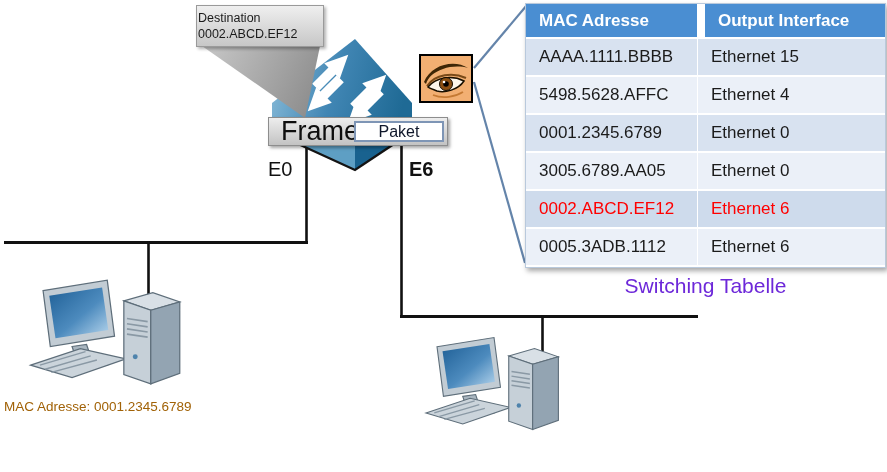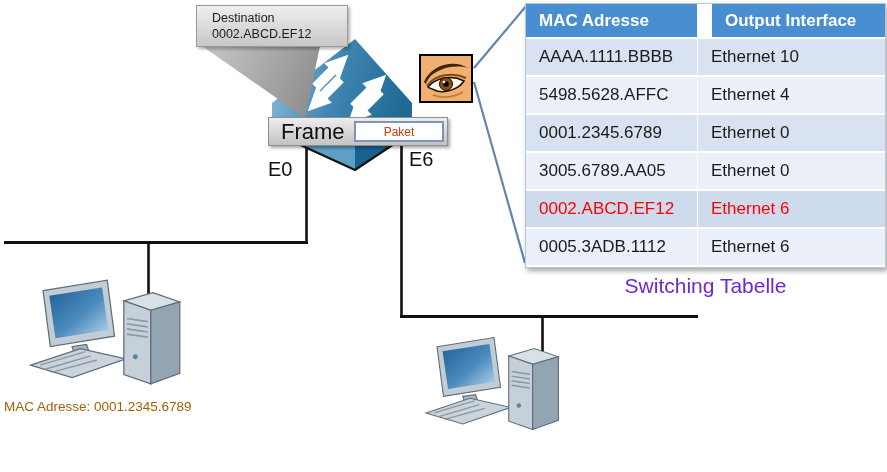--- a/index.html
+++ b/index.html
@@ -10,66 +10,66 @@
   .canvas * { box-sizing:border-box; }
 
   
   .lines { position:absolute; left:0; top:0; width:887px; height:472px; z-index:0; }
 
   
   .switch-svg { position:absolute; left:270px; top:37px; width:144px; height:136px; z-index:1; }
 
   
   .callout {
-    position:absolute; left:196px; top:5px; width:152px; height:42px; z-index:4;
+    position:absolute; left:196px; top:5px; width:128px; height:42px; z-index:4;
     background:linear-gradient(#EFEFEF,#C7C7C7); border:1px solid #9A9A9A;
     box-shadow:2px 2px 3px rgba(0,0,0,0.30);
-    font-size:12.5px; line-height:1.3; color:#1A1A1A; padding:4px 0 0 15px;
+    font-size:12.5px; line-height:1.3; color:#1A1A1A; padding:4px 0 0 1px;
   }
   .callout-tail {
     position:absolute; left:200px; top:46px; width:122px; height:72px; z-index:2;
     background:linear-gradient(115deg,#C9C9C9,#878787);
     -webkit-clip-path:polygon(2px 0, 120px 0, 105px 72px);
     clip-path:polygon(2px 0, 120px 0, 105px 72px);
   }
 
   
   .framebar {
     position:absolute; left:268px; top:117px; width:180px; height:29px; z-index:3;
     background:linear-gradient(#EDEDED,#C3C3C3); border:1px solid #8D8D8D;
     box-shadow:2px 2px 3px rgba(0,0,0,0.35);
     display:flex; align-items:center;
   }
-  .frame-label { font-size:22px; color:#0E0E0E; margin-left:12px; }
+  .frame-label { font-size:27px; color:#0E0E0E; margin-left:12px; }
   .paket-box {
     position:absolute; right:3px; top:3px; bottom:3px; width:90px;
     background:#FFF; border:2px solid #7E95B5;
     display:flex; align-items:center; justify-content:center;
-    font-size:12px; color:#c2410c;
+    font-size:16px; color:#0f172a;
   }
 
   
   .port { position:absolute; font-size:20px; color:#111; z-index:4; }
   .port-e0 { left:268px; top:158px;text-align:right; }
-  .port-e6 { left:409px; top:148px; }
+  .port-e6 { left:409px; top:158px;font-weight:bold; }
 
   
   .eye {
     position:absolute; left:419px; top:54px; width:54px; height:49px; z-index:5;
     background:#F2AF72; border:2px solid #000;
   }
   .eye svg { width:100%; height:100%; display:block; }
 
   
   .mactable {
     position:absolute; left:525px; top:3px; width:361px; z-index:4;
     background:#FFF; border:1px solid #B9C9DC;
     box-shadow:2px 3px 5px rgba(0,0,0,0.35); padding-bottom:2px;
   }
-  .thead { display:flex; gap:15px; height:33px; }
+  .thead { display:flex; gap:8px; height:33px; }
   .th {
     background:#4A8ED2; color:#FFF; font-weight:bold; font-size:17px;
     line-height:33px; padding-left:13px; white-space:nowrap; overflow:hidden;
   }
   .th.c1 { width:171px; } .th.c2 { flex:1; }
   .trow { display:flex; gap:1px; height:36px; margin-top:2px; }
   .tcell { font-size:17px; line-height:35px; padding-left:13px; color:#1B1B1B; white-space:nowrap; overflow:hidden; }
   .tcell.c1 { width:171px; } .tcell.c2 { flex:1; }
   .trow:nth-child(even) .tcell { background:#D8E2F0; }
   .trow:nth-child(odd)  .tcell { background:#EBF0F8; }
@@ -175,21 +175,21 @@
     </svg>
   </div>
 
   <div class="mactable">
     <div class="thead">
       <div class="th c1">MAC Adresse</div>
       <div class="th c2">Output Interface</div>
     </div>
     <div class="trow">
       <div class="tcell c1">AAAA.1111.BBBB</div>
-      <div class="tcell c2">Ethernet 10</div>
+      <div class="tcell c2">Ethernet 15</div>
     </div>
     <div class="trow">
       <div class="tcell c1">5498.5628.AFFC</div>
       <div class="tcell c2">Ethernet 4</div>
     </div>
     <div class="trow">
       <div class="tcell c1">0001.2345.6789</div>
       <div class="tcell c2">Ethernet 0</div>
     </div>
     <div class="trow">

